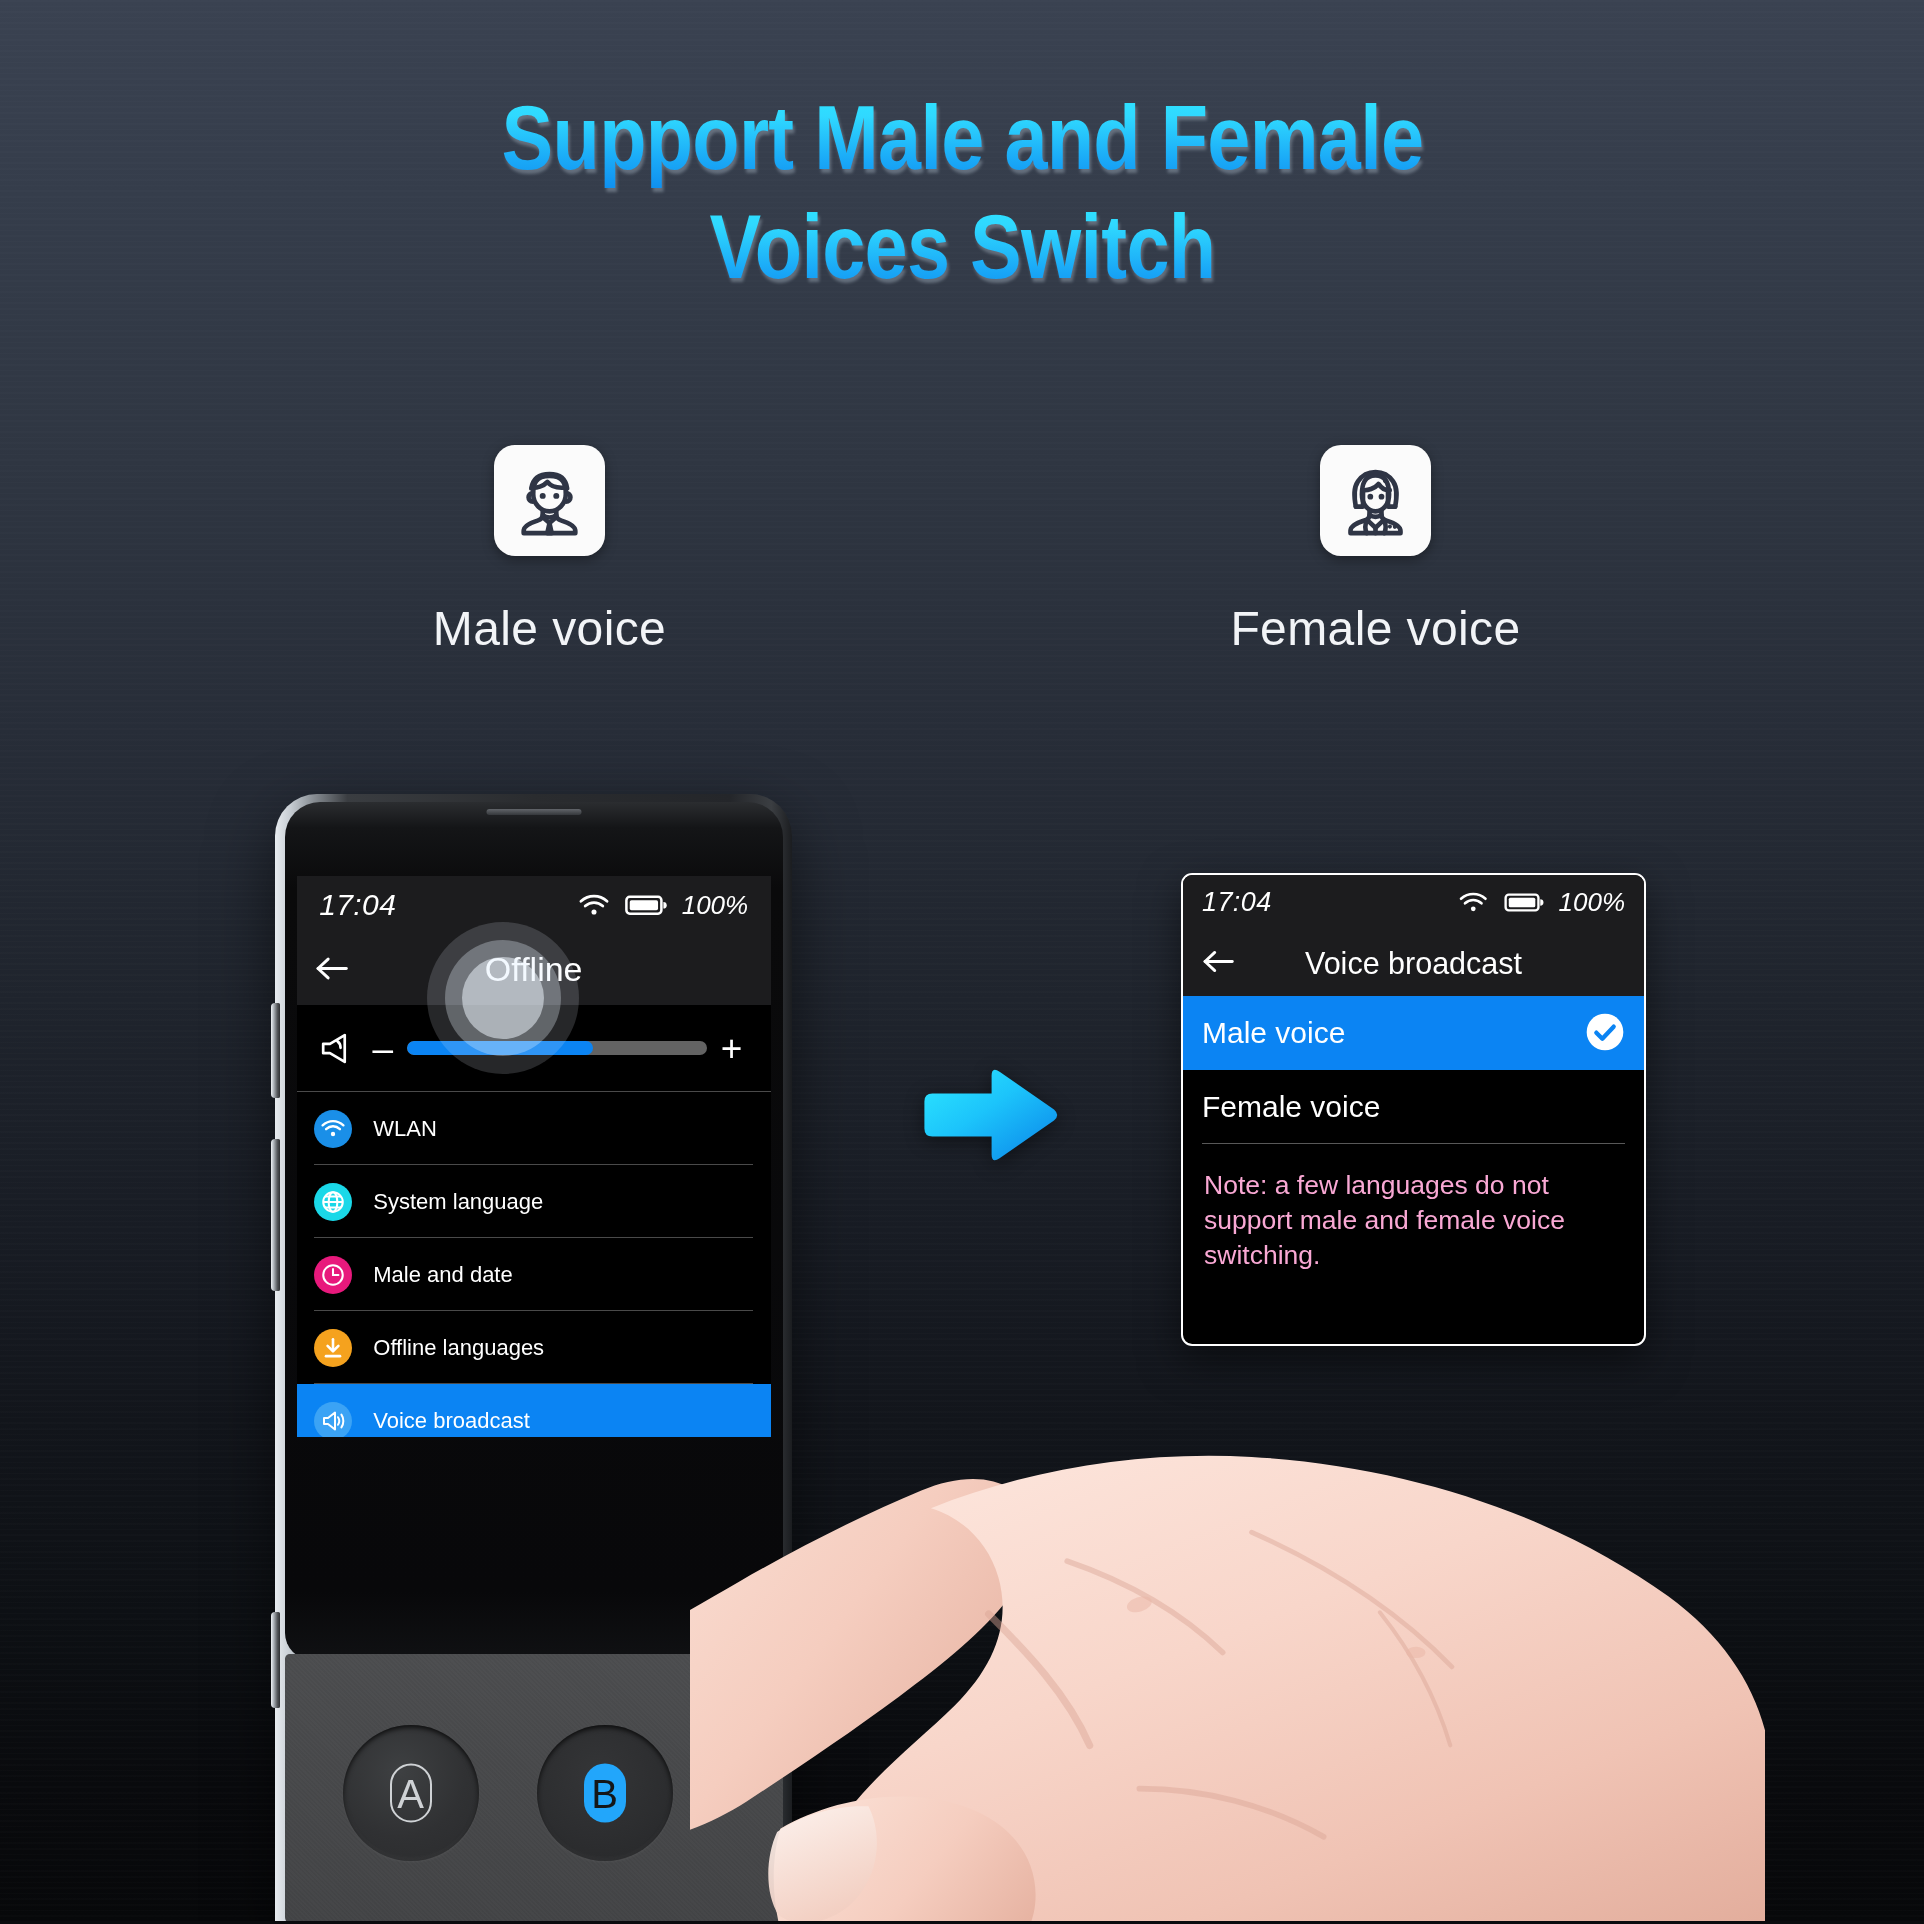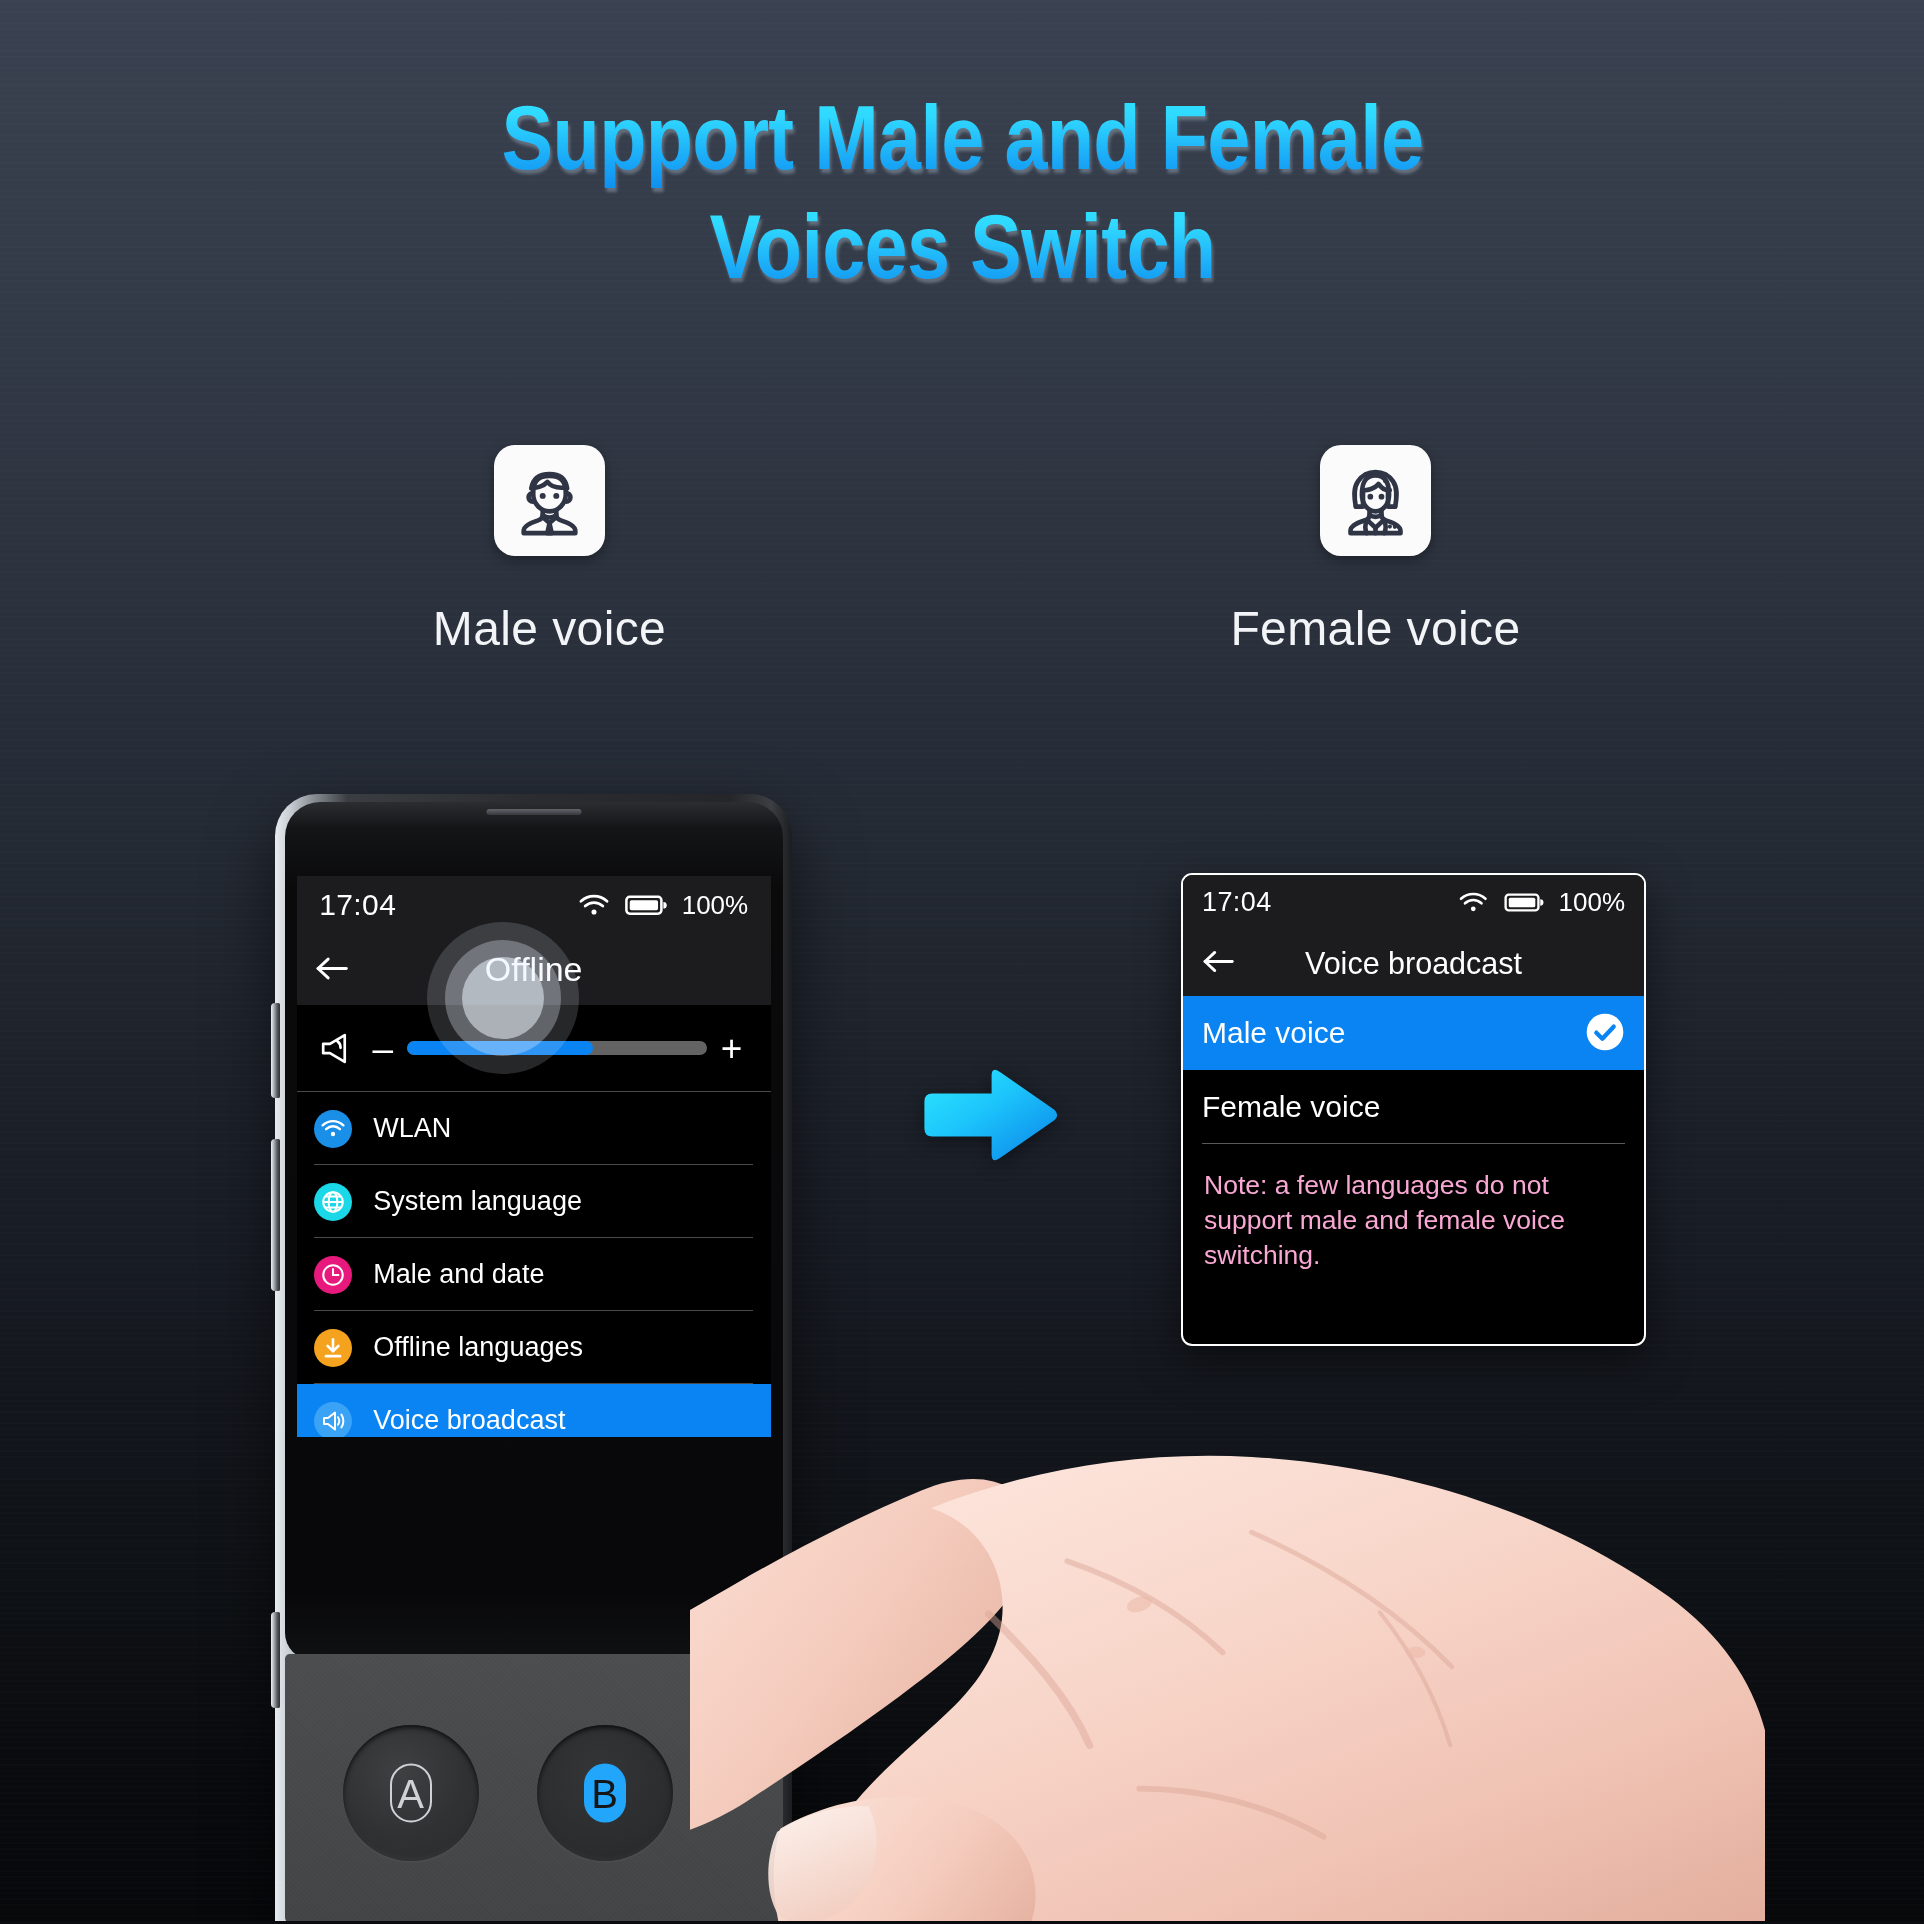--- a/index.html
+++ b/index.html
@@ -163,20 +163,21 @@
     width: 474px; height: 561px;
     background: #000;
     overflow: hidden;
   }
   .statusbar {
     height: 58px;
     background: #1c1c1e;
     display: flex; align-items: center;
     padding: 0 22.5px;
     color: #fff;
+    font-style: italic;
   }
   .sb-time { font-size: 30px; font-weight: 400; letter-spacing: 0.4px; }
   .sb-right { margin-left: auto; display: flex; align-items: center; gap: 15px; }
   .sb-pct { font-size: 26px; }
   .appbar {
     height: 71px;
     background: #1c1c1e;
     display: flex; align-items: center;
     position: relative;
     color: #fff;
@@ -219,21 +220,21 @@
     position: absolute; left: 17.6px; right: 17.6px; bottom: 0;
     height: 1.1px; background: #4a4a4a;
   }
   .row.active { background: #0b84f3; }
   .ric {
     width: 38px; height: 38px; border-radius: 50%;
     display: flex; align-items: center; justify-content: center;
     flex: 0 0 38px;
   }
   .ric svg { width: 26px; height: 26px; display: block; }
-  .rlabel { margin-left: 21px; font-size: 27px; color: #fff; font-weight: 400; }
+  .rlabel { margin-left: 21px; font-size: 22px; color: #fff; font-weight: 400; }
 
   
   .keys { position: absolute; left: 9.6px; top: 860px; width: 498px; height: 271px; }
   .key {
     position: absolute; top: 71px;
     width: 136px; height: 136px; border-radius: 50%;
   }
   .key.a { left: 58px; }
   .key.b { left: 252px; }
   .key .ring {

